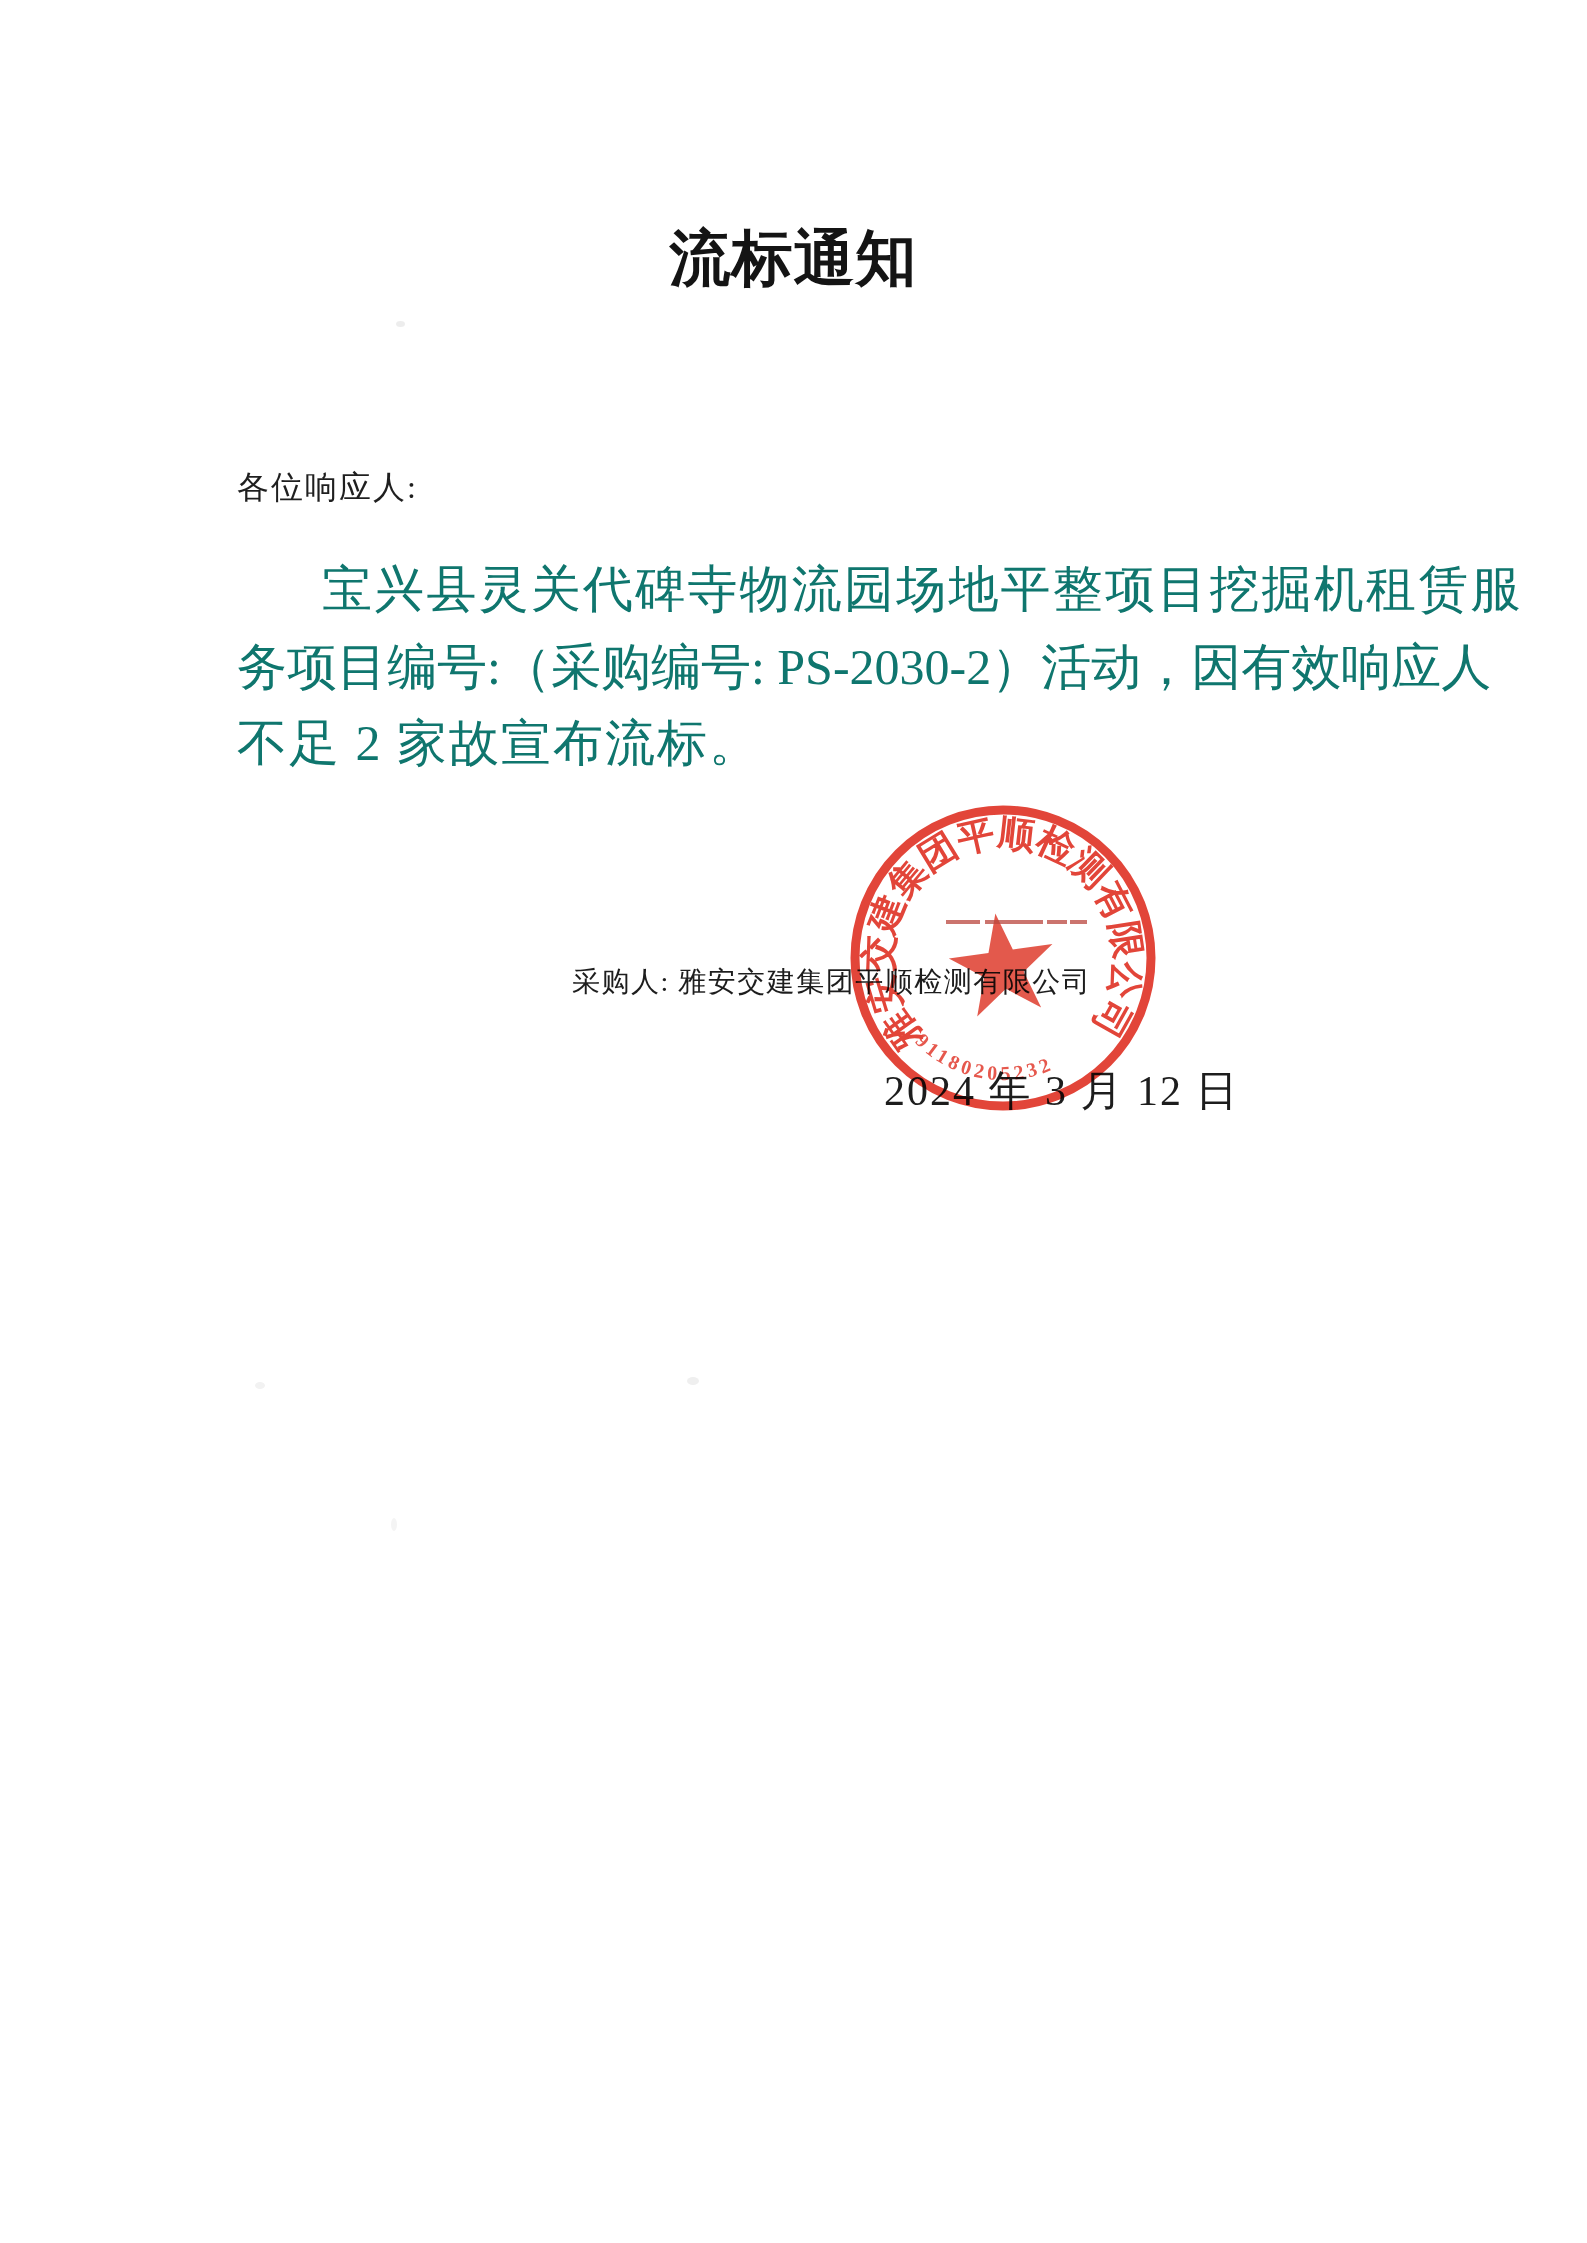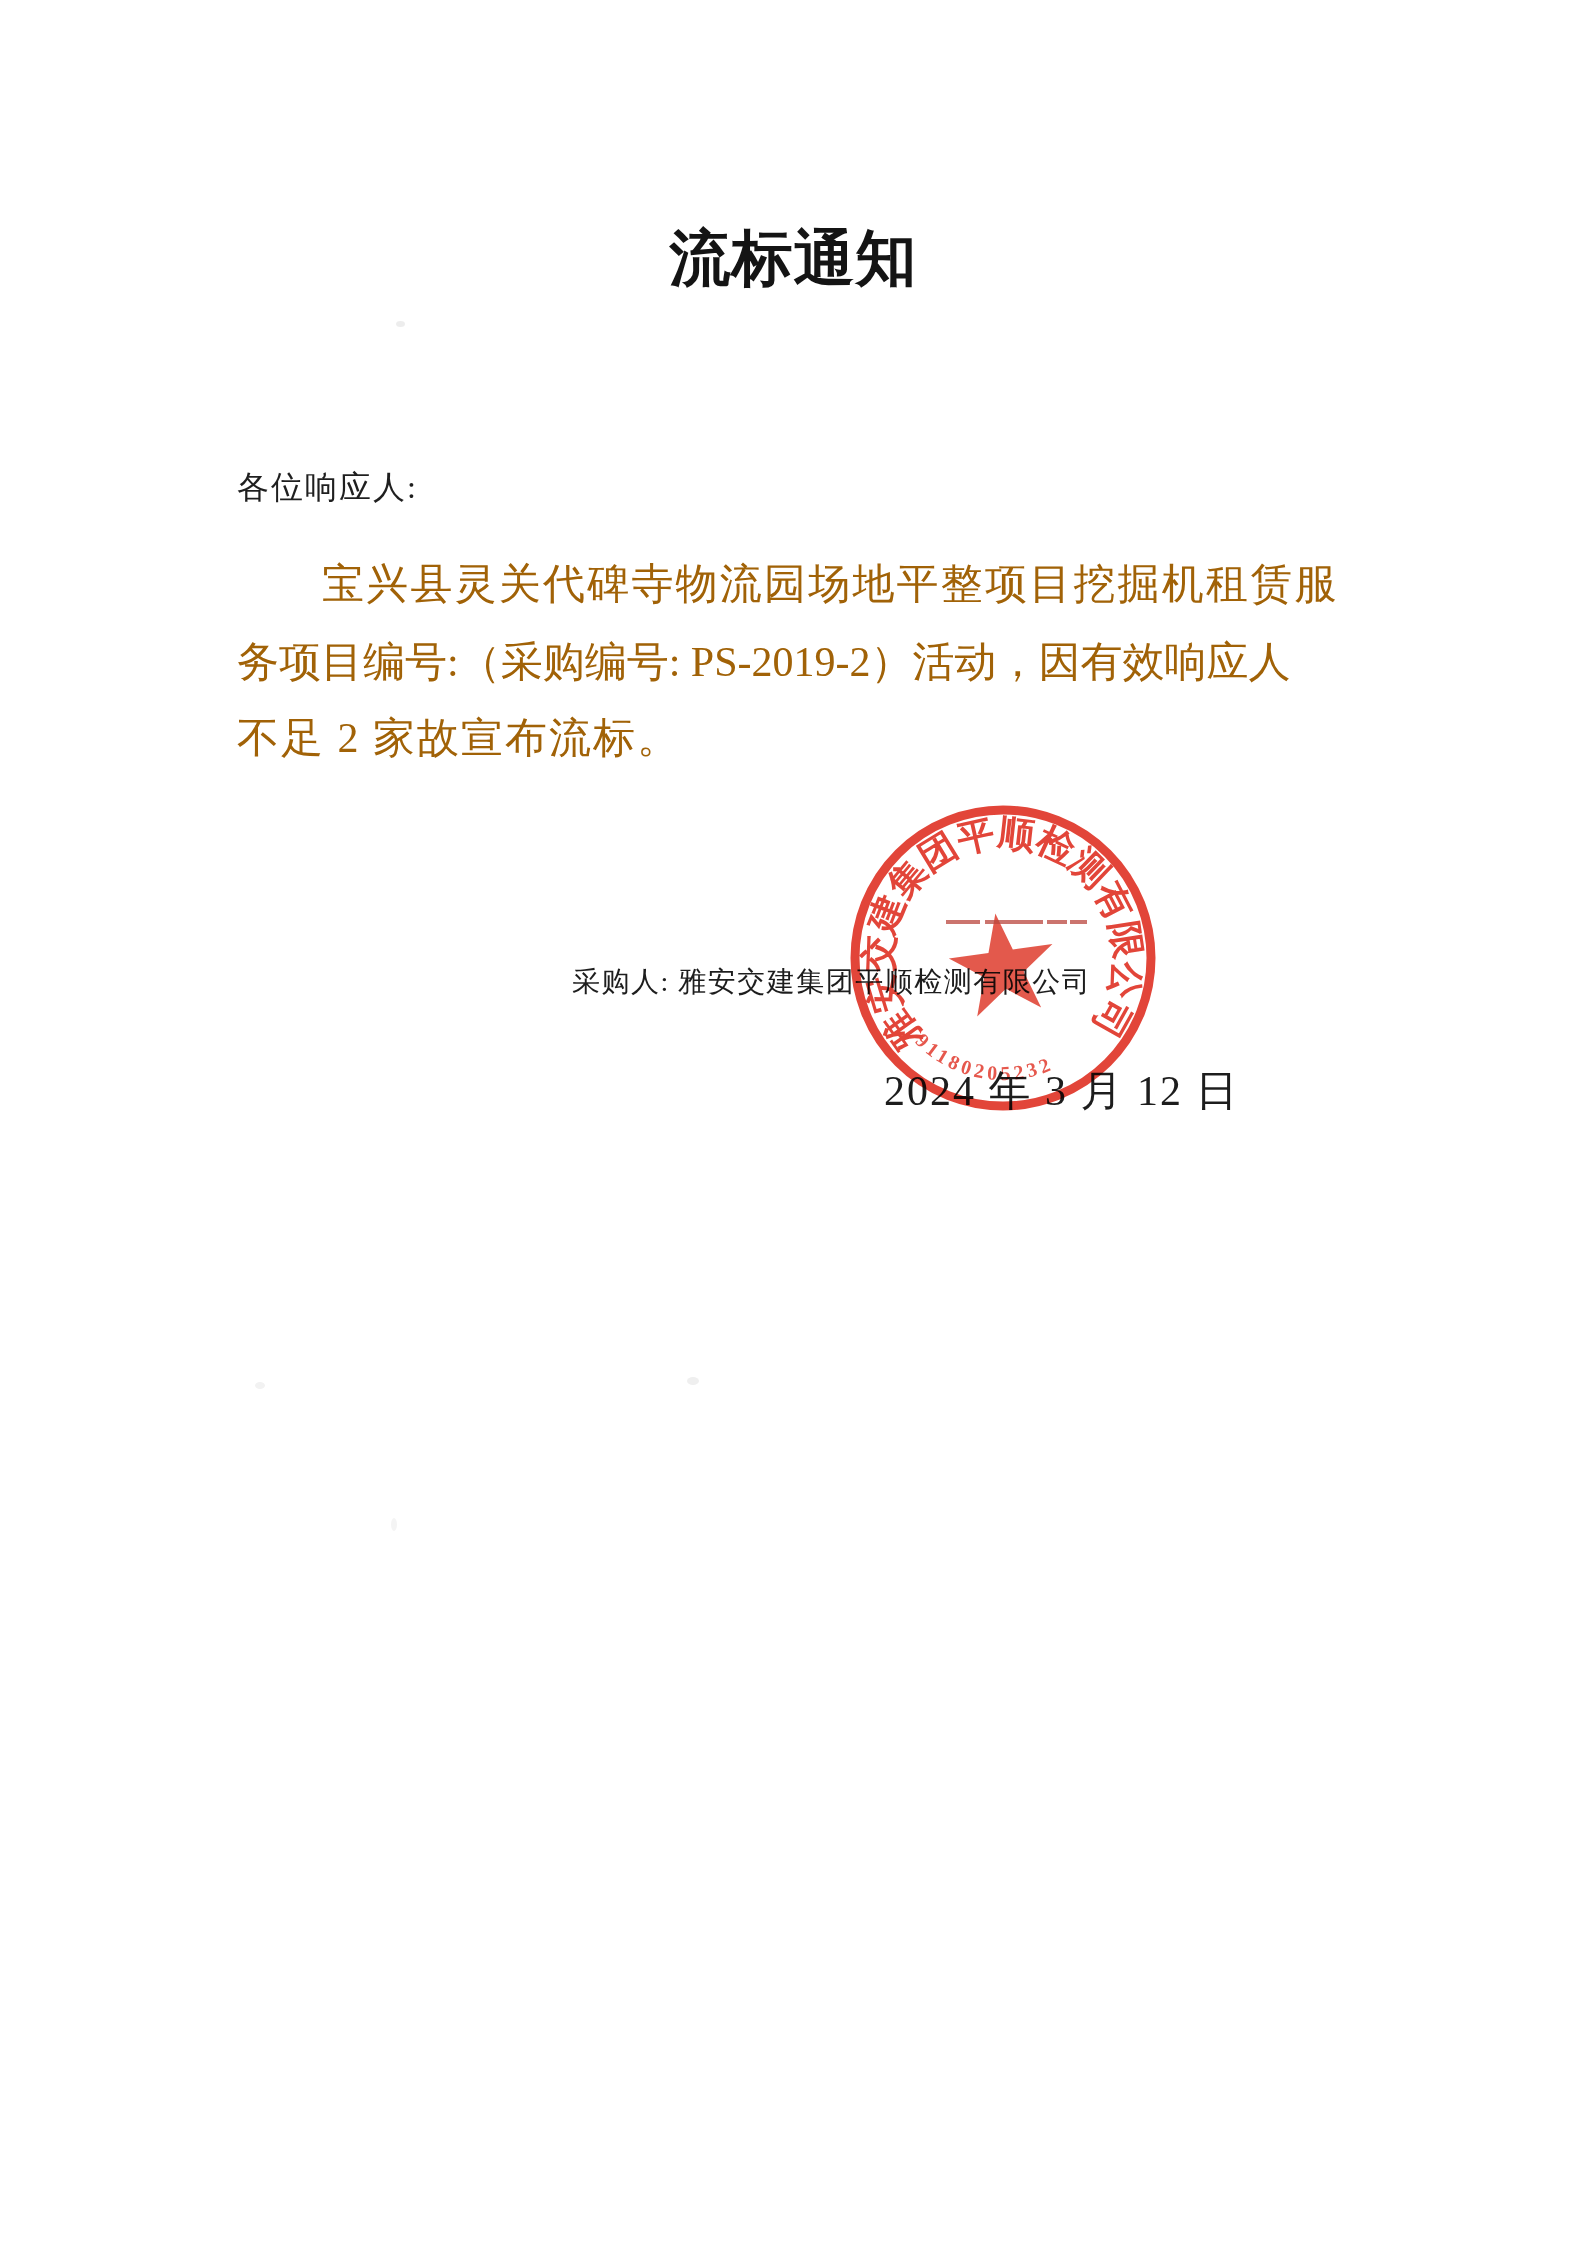--- a/index.html
+++ b/index.html
@@ -30,23 +30,23 @@
   }
   .salutation {
     position: absolute;
     top: 466px;
     left: 237px;
     font-size: 32px;
     letter-spacing: 2px;
   }
   .body-line {
     position: absolute;
-    font-size: 42px;
+    font-size: 50px;
     white-space: nowrap;
-    color: #a16207;
+    color: #0f766e;
   }
   .body-line-1 { top: 556px; left: 322px; letter-spacing: 2.2px; }
   .body-line-2 { top: 634px; left: 237px; letter-spacing: 0px; }
   .body-line-3 { top: 710px; left: 237px; letter-spacing: 2px; }
   .signature-line {
     position: absolute;
     top: 963px;
     left: 572px;
     font-size: 28px;
     letter-spacing: 1.5px;
@@ -91,21 +91,21 @@
 <body>
 
 <div class="page">
 
   <h1 class="doc-title">流标通知</h1>
 
   <div class="salutation">各位响应人:</div>
 
   <div class="body-line body-line-1">宝兴县灵关代碑寺物流园场地平整项目挖掘机租赁服</div>
 
-  <div class="body-line body-line-2">务项目编号:（采购编号: PS-2019-2）活动，因有效响应人</div>
+  <div class="body-line body-line-2">务项目编号:（采购编号: PS-2030-2）活动，因有效响应人</div>
 
   <div class="body-line body-line-3">不足 2 家故宣布流标。</div>
 
   <div class="signature-line">
     <span>采购人: </span><span>雅安交建集团平顺检测有限公司</span>
   </div>
 
   <div class="date-line">2024 年 3 月 12 日</div>
 
   <svg class="seal" viewBox="0 0 340 340" xmlns="http://www.w3.org/2000/svg">

